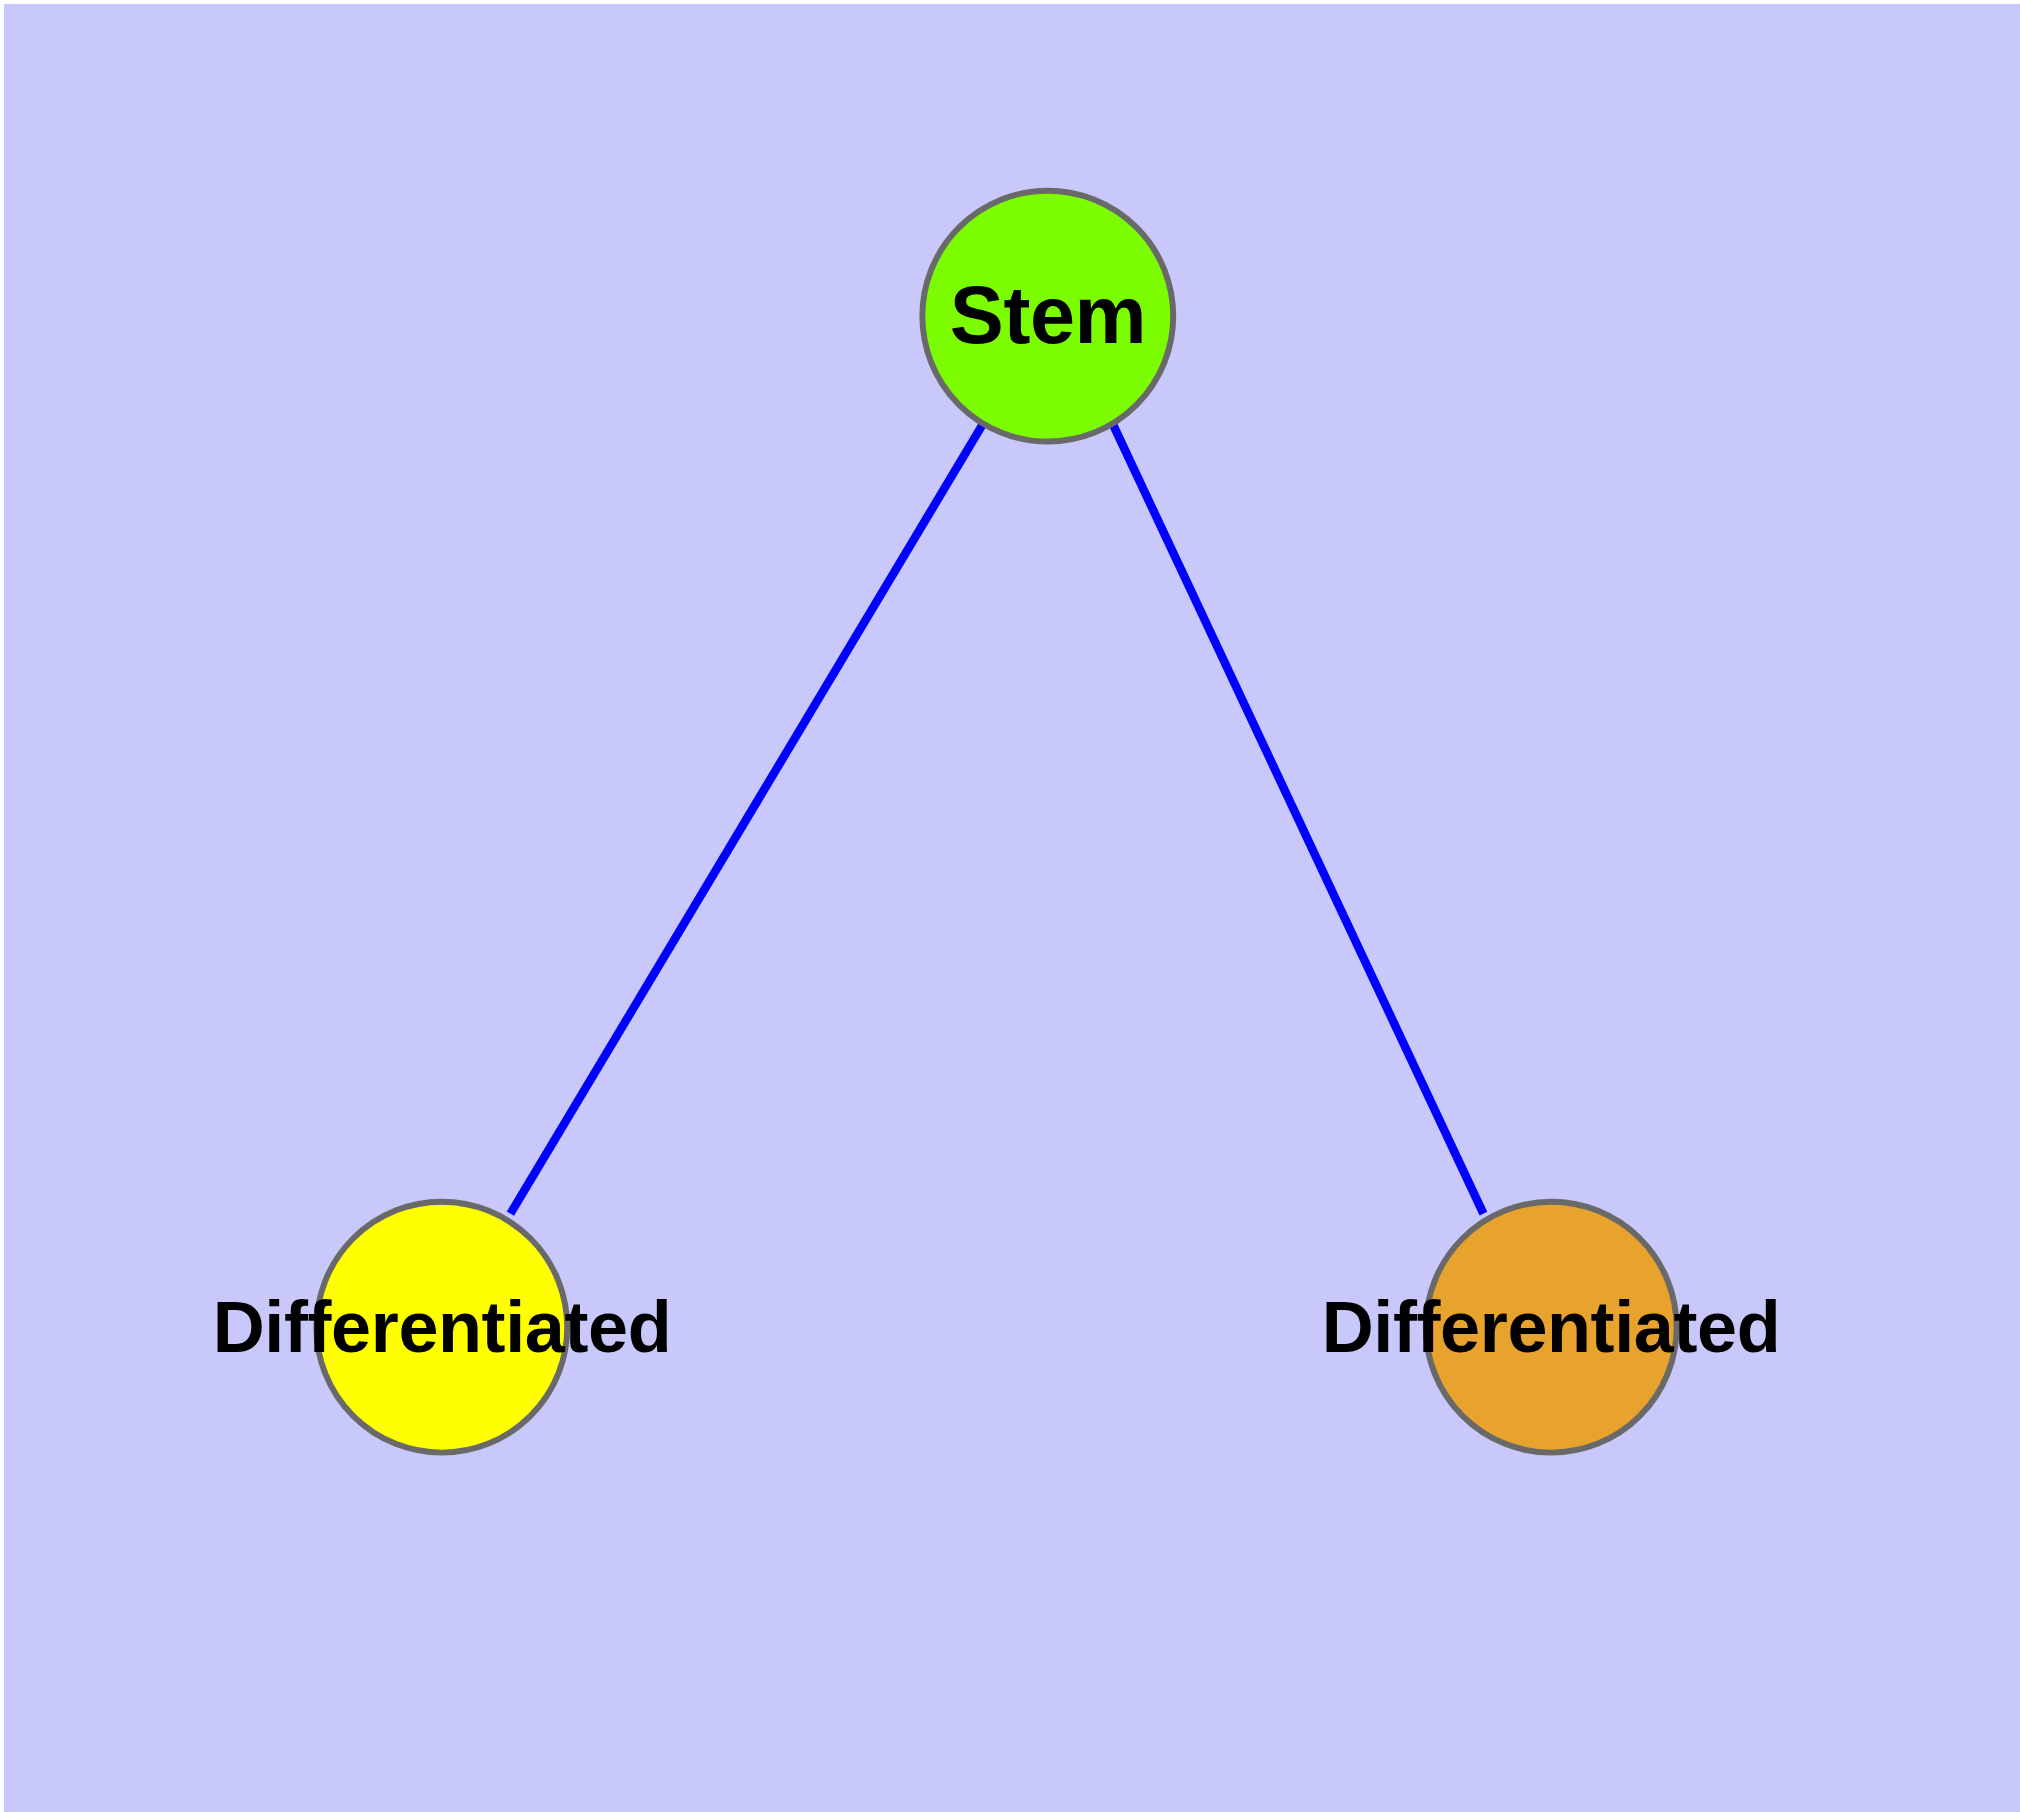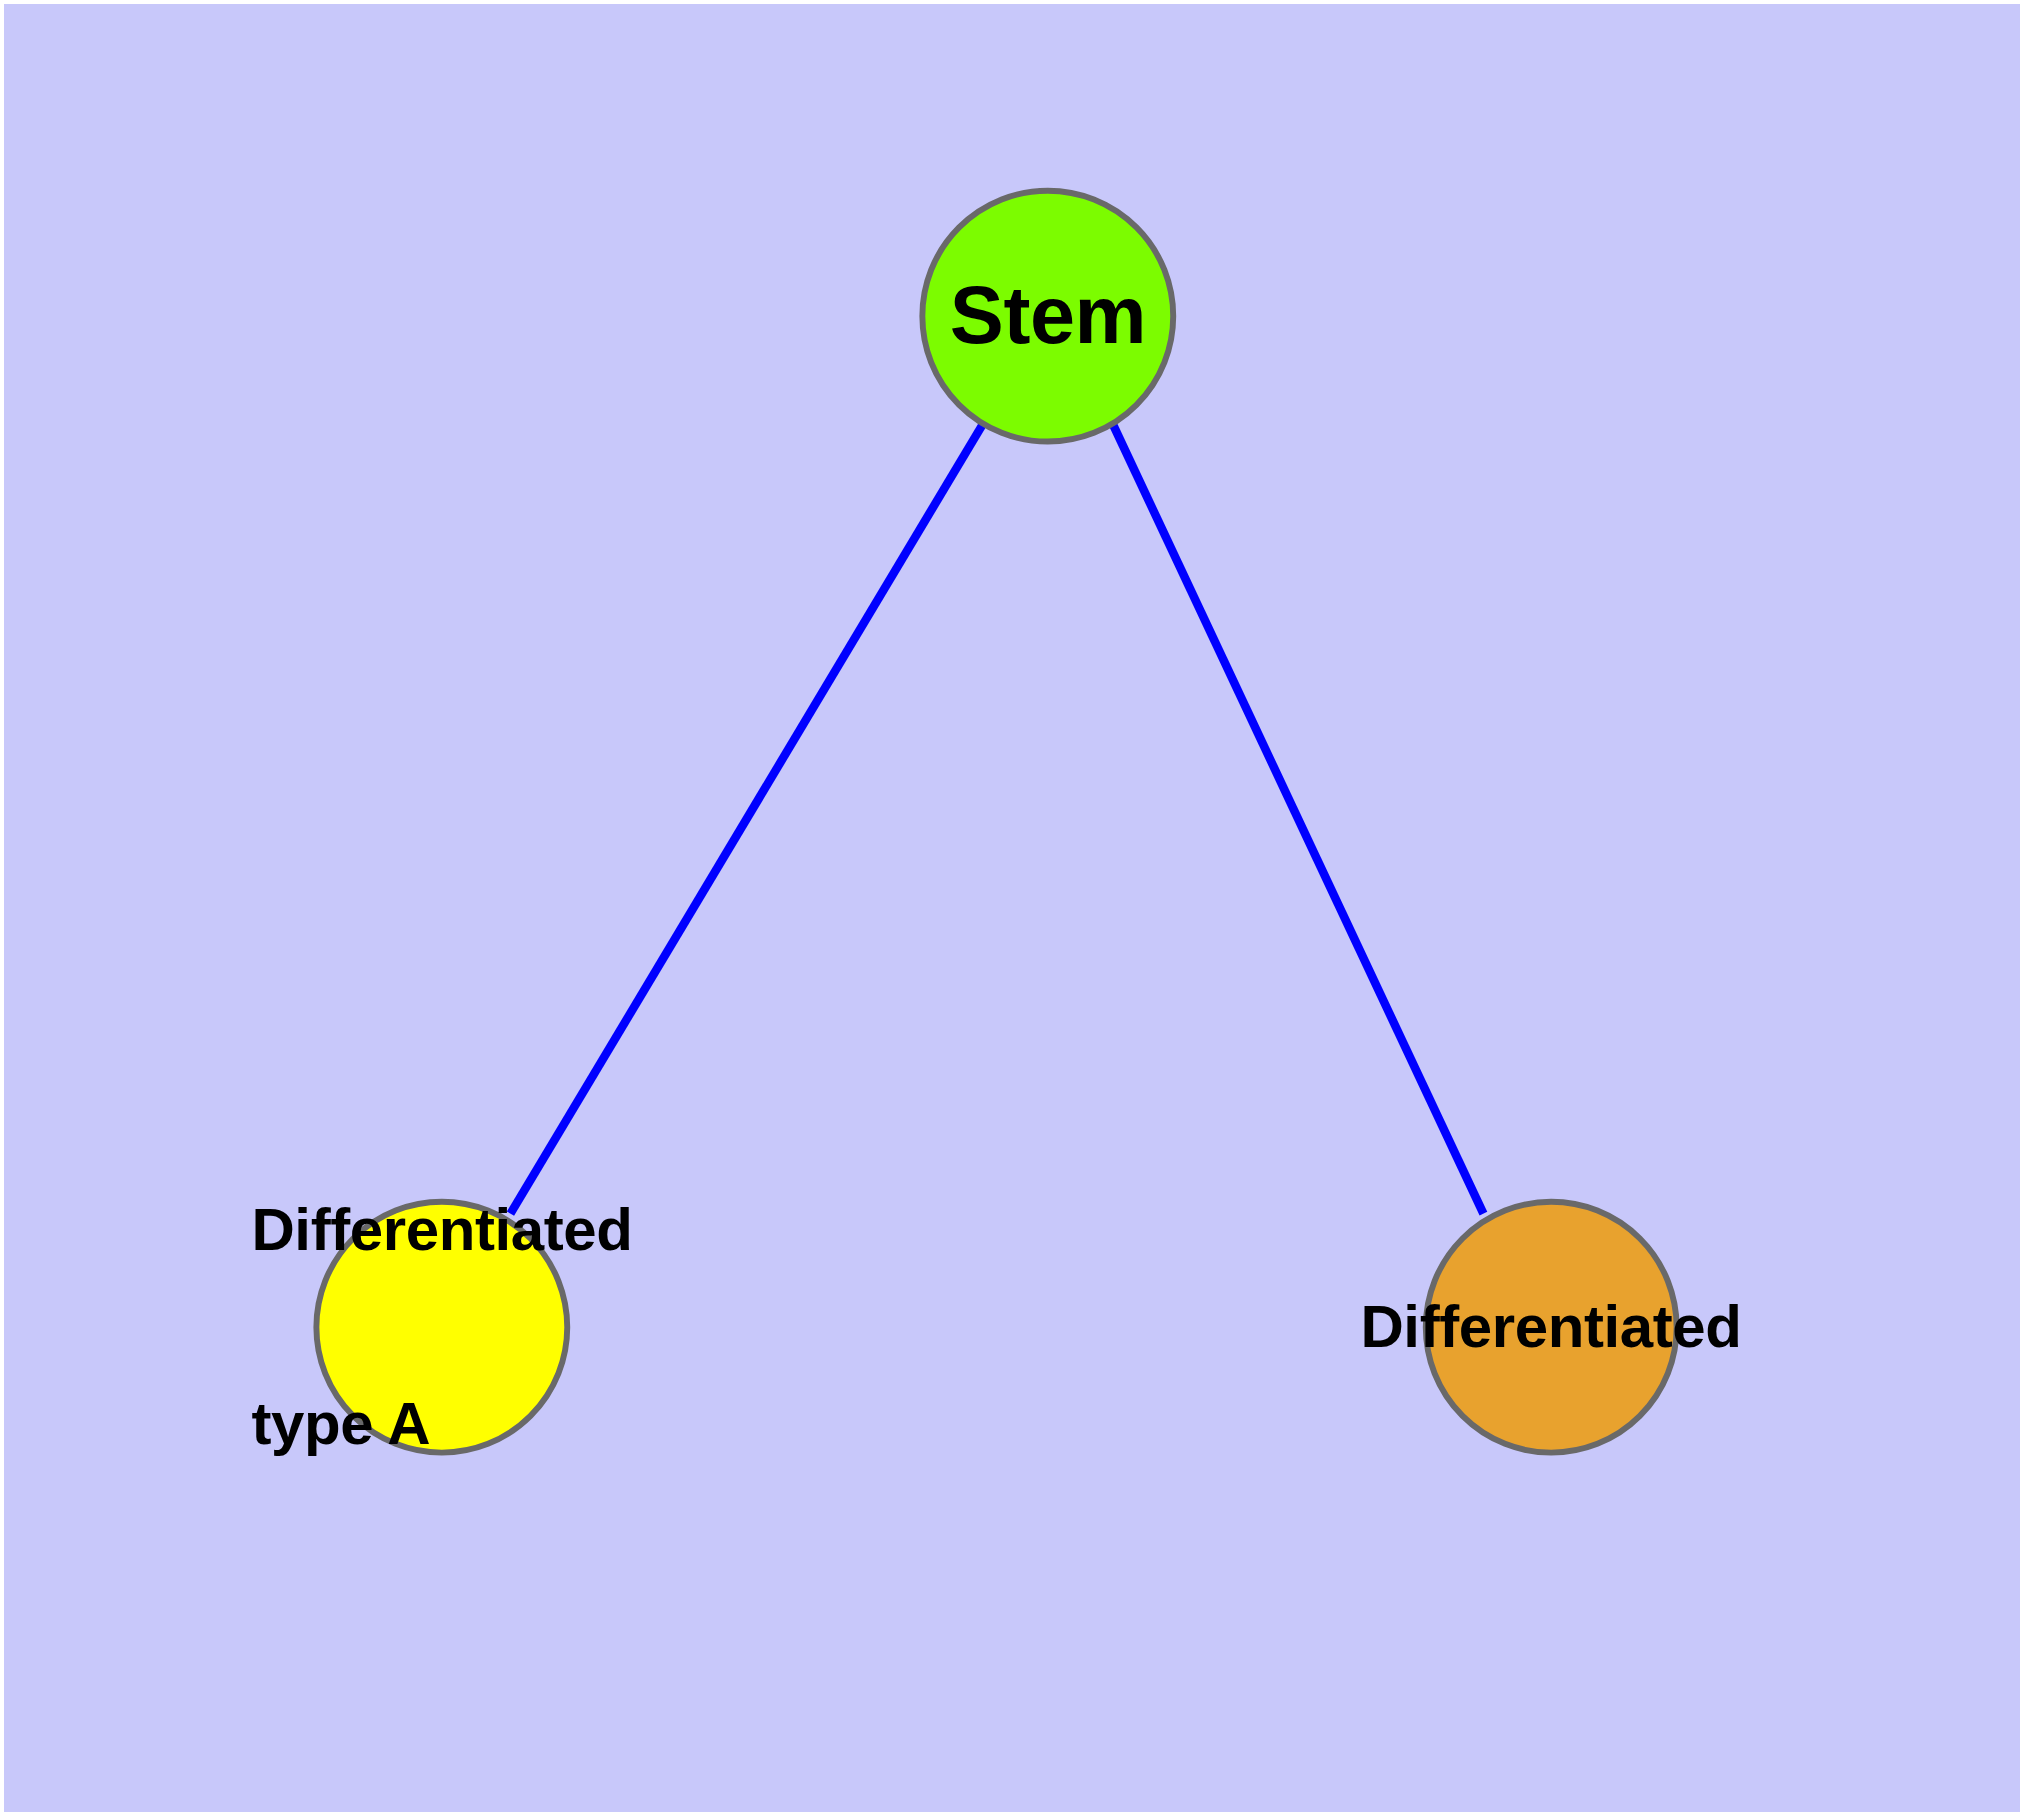--- a/index.html
+++ b/index.html
@@ -39,21 +39,21 @@
     color: #000000;
     white-space: pre;
     line-height: 1.08;
     letter-spacing: -0.4px;
     pointer-events: none;
   }
   .node-label.stem {
     font-size: 81px;
   }
   .node-label.leaf {
-    font-size: 60px;
+    font-size: 72px;
   }
 </style>
 </head>
 <body>
 
 <div id="canvas">
 
   <div id="plot-area"></div>
 
   <svg id="graph-svg" viewBox="0 0 2384 2138" xmlns="http://www.w3.org/2000/svg">
@@ -69,21 +69,20 @@
       <circle cx="1830" cy="1566" r="148" fill="#e8a22e" stroke="#696969" stroke-width="7"></circle>
     </g>
   </svg>
 
   <div class="node-label stem" style="left:1048px; top:316px;">
     <div>Stem</div>
   </div>
 
   <div class="node-label leaf" style="left:442px; top:1327px;">
     <div>Differentiated</div>
-    <div>type A</div>
   </div>
 
   <div class="node-label leaf" style="left:1551px; top:1327px;">
     <div>Differentiated</div>
   </div>
 
 </div>
 
 
 </body></html>

